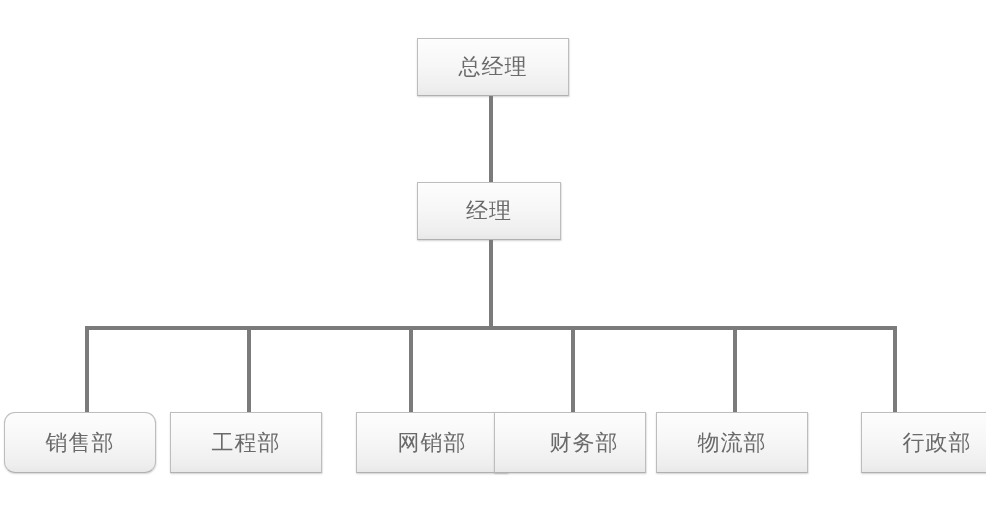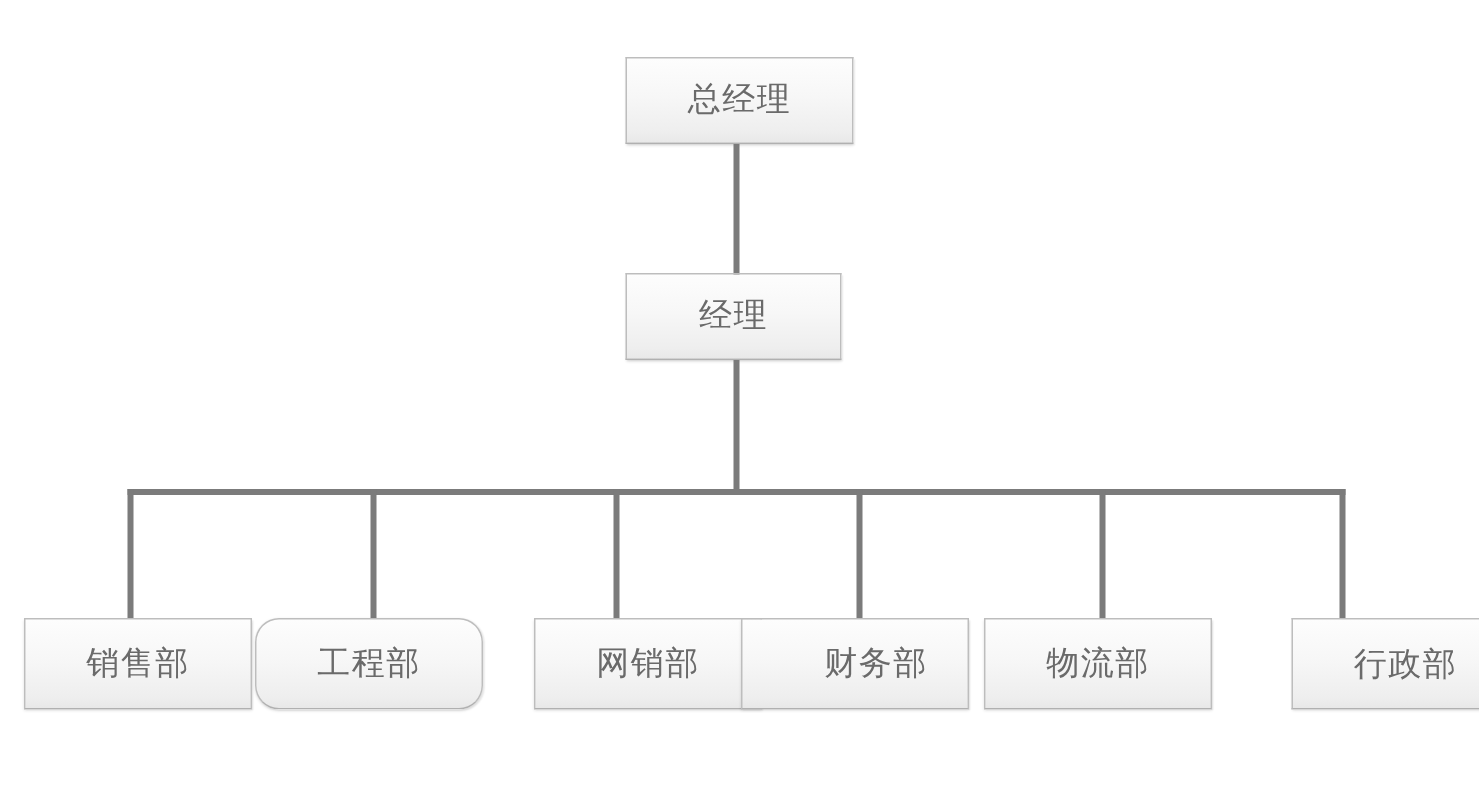--- a/index.html
+++ b/index.html
@@ -96,24 +96,24 @@
 
   <div class="conn conn-h" style="left:85px; top:326px; width:812px;"></div>
 
   <div class="conn conn-v" style="left:85px; top:326px; height:86px;"></div>
   <div class="conn conn-v" style="left:247px; top:326px; height:86px;"></div>
   <div class="conn conn-v" style="left:409px; top:326px; height:86px;"></div>
   <div class="conn conn-v" style="left:571px; top:326px; height:86px;"></div>
   <div class="conn conn-v" style="left:733px; top:326px; height:86px;"></div>
   <div class="conn conn-v" style="left:893px; top:326px; height:86px;"></div>
 
-  <div class="node node-dept" style="left:16px;">
+  <div class="node node-dept" style="left:4px;border-radius:11px;">
     <span class="node-label">销售部</span>
   </div>
-  <div class="node node-dept" style="left:170px;border-radius:16px;">
+  <div class="node node-dept" style="left:170px;">
     <span class="node-label">工程部</span>
   </div>
   <div class="node node-dept" style="left:332px;margin-left:24px;">
     <span class="node-label">网销部</span>
   </div>
   <div class="node node-dept" style="left:494px;padding-left:28px;">
     <span class="node-label">财务部</span>
   </div>
   <div class="node node-dept" style="left:656px;">
     <span class="node-label">物流部</span>

